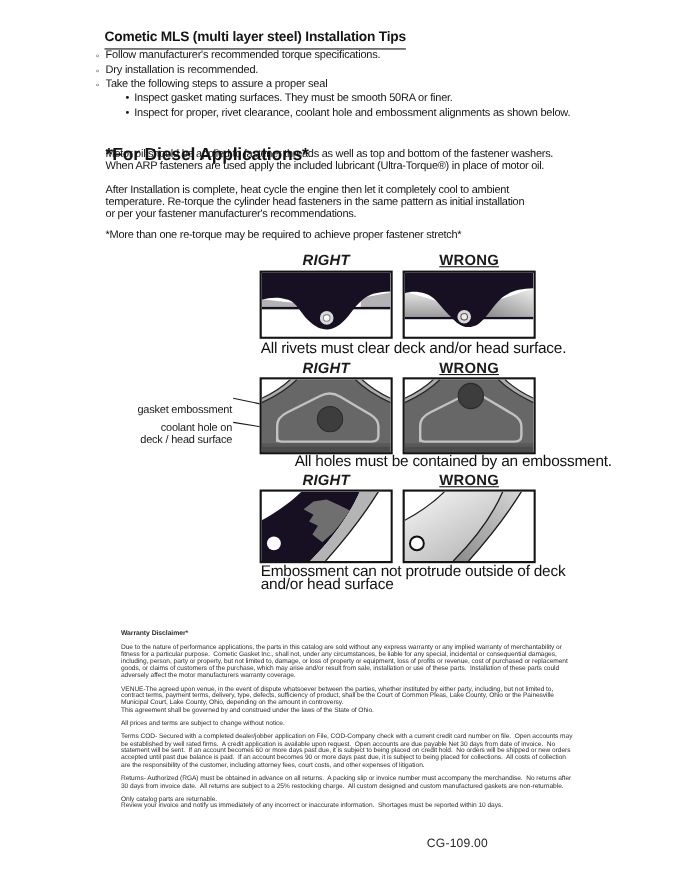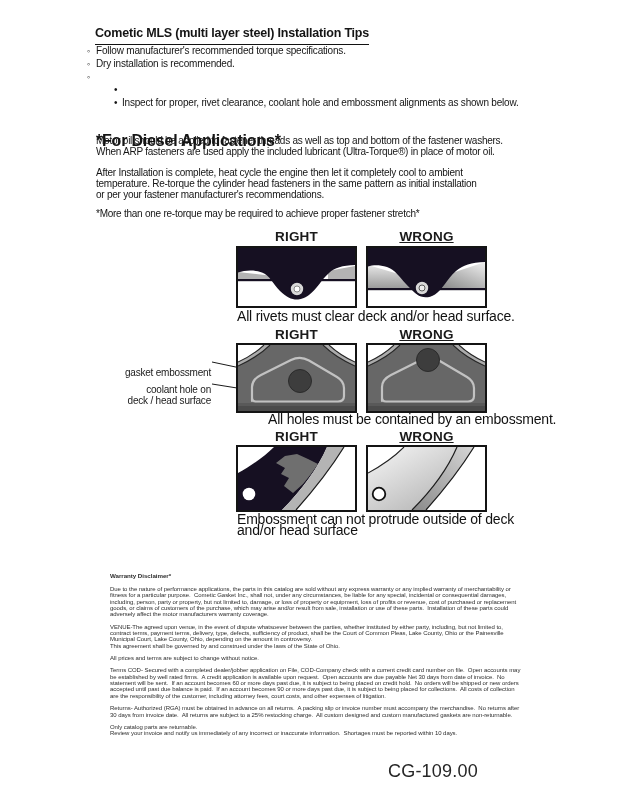--- a/index.html
+++ b/index.html
@@ -21,59 +21,61 @@
   .b.l2 { padding-left:27px; }
   .b.l2 .mk { width:8px; flex:0 0 8px; }
 
   .diesel-heading { left:96px; top:132px; font-size:16px; font-weight:bold; letter-spacing:-0.2px; }
   .para { left:96px; font-size:10px; line-height:11.1px; letter-spacing:-0.25px; white-space:pre; }
   .p1 { top:135px; } .p2 { top:167px; } .p3 { top:208px; }
 
   .dlabel { width:121px; text-align:center; font-size:13.5px; font-weight:600; color:#1a1a1a; letter-spacing:0.2px; }
   .caption { font-size:14px; letter-spacing:-0.2px; color:#111; line-height:11px; }
   svg.diag { display:block; border:2px solid #141414; background:#fff; }
-  .col1 { left:236px; } .col2 { left:366px;text-decoration:underline; }
+  .col1 { left:236px;font-style:italic; } .col2 { left:366px;text-decoration:underline; }
   .row1-label { top:229px; } .row1-box { top:246px; }
   .row2-label { top:327px; } .row2-box { top:343px; }
   .row3-label { top:429px; } .row3-box { top:445px; }
   .cap1 { left:237px; top:311px; }
   .cap2 { left:240px; top:414px;margin-left:28px; }
   .cap3 { left:237px; top:514px; }
 
   .annot { left:81px; width:130px; text-align:right; font-size:10px; letter-spacing:-0.2px; line-height:10.5px; color:#1a1a1a; white-space:pre; }
   .an1 { top:365px;margin-top:20px; } .an2 { top:368px; }
   .leaders { left:210px; top:358px; }
 
   .warranty { left:110px; top:572px; width:470px; color:#2e2e2e; }
   .warranty .whead { font-size:6.2px; font-weight:bold; margin:0 0 7px 0; letter-spacing:-0.05px; }
   .warranty p { font-size:6px; line-height:6.35px; letter-spacing:-0.05px; margin:0 0 6px 0; white-space:pre; }
 
-  .footer { left:388px; top:761px; font-size:18px; color:#262626; letter-spacing:0.2px; }
+  .footer { left:388px; top:761px; font-size:11px; color:#262626; letter-spacing:0.2px; }
 </style>
 </head>
 <body>
 
 <div class="page">
 
   <div class="abs title">Cometic MLS (multi layer steel) Installation Tips</div>
 
   <div class="abs bullets">
     <div class="b l1">
         <span class="mk">◦</span>
         <span>Follow manufacturer's recommended torque specifications.</span>
       </div>
     <div class="b l1">
         <span class="mk">◦</span>
         <span>Dry installation is recommended.</span>
       </div>
     <div class="b l1">
         <span class="mk">◦</span>
+        <span>Take the following steps to assure a proper seal</span>
       </div>
     <div class="b l2">
         <span class="mk">•</span>
+        <span>Inspect gasket mating surfaces.  They must be smooth 50RA or finer.</span>
       </div>
     <div class="b l2">
         <span class="mk">•</span>
         <span>Inspect for proper, rivet clearance, coolant hole and embossment alignments as shown below.</span>
       </div>
   </div>
 
   <div class="abs diesel-heading">*For Diesel Applications*</div>
   <div class="abs para p1">Motor oil should be applied to fastener threads as well as top and bottom of the fastener washers.
 When ARP fasteners are used apply the included lubricant (Ultra-Torque®) in place of motor oil.</div>

